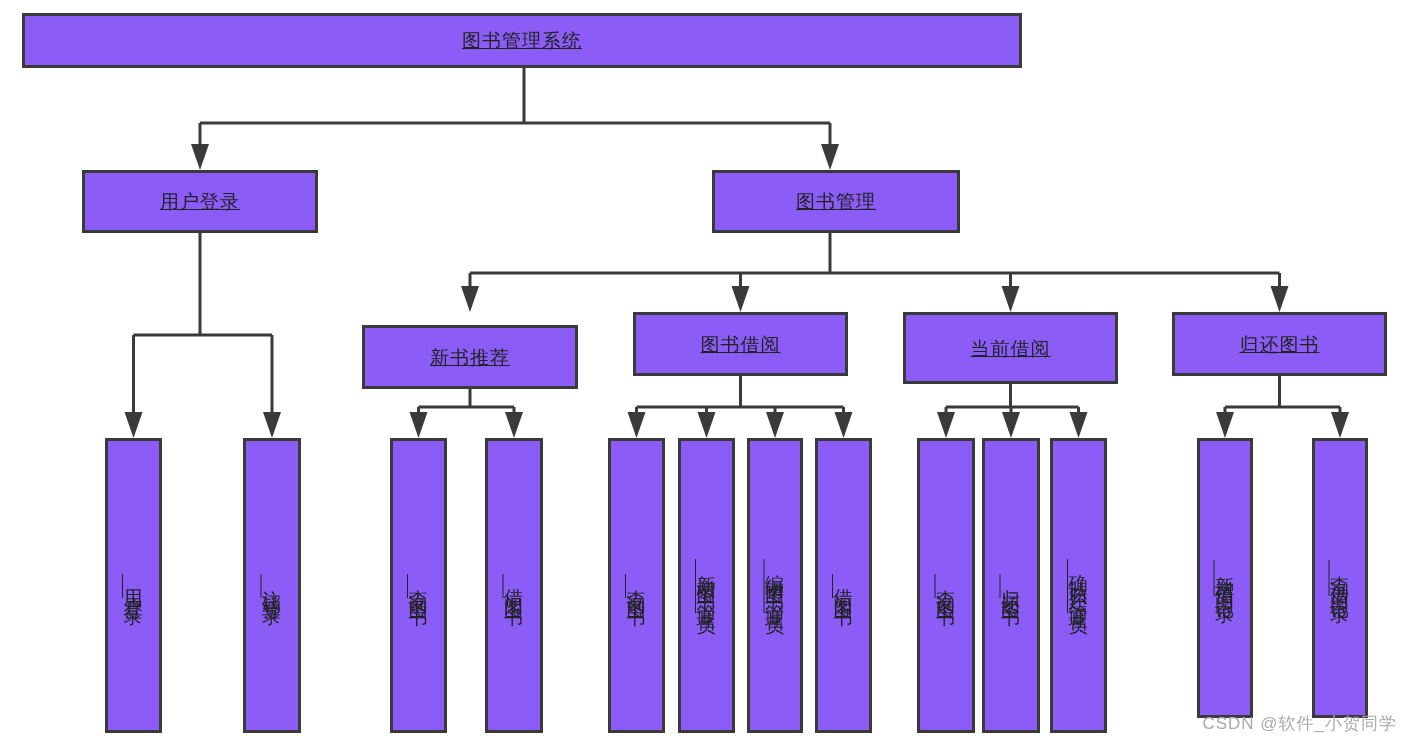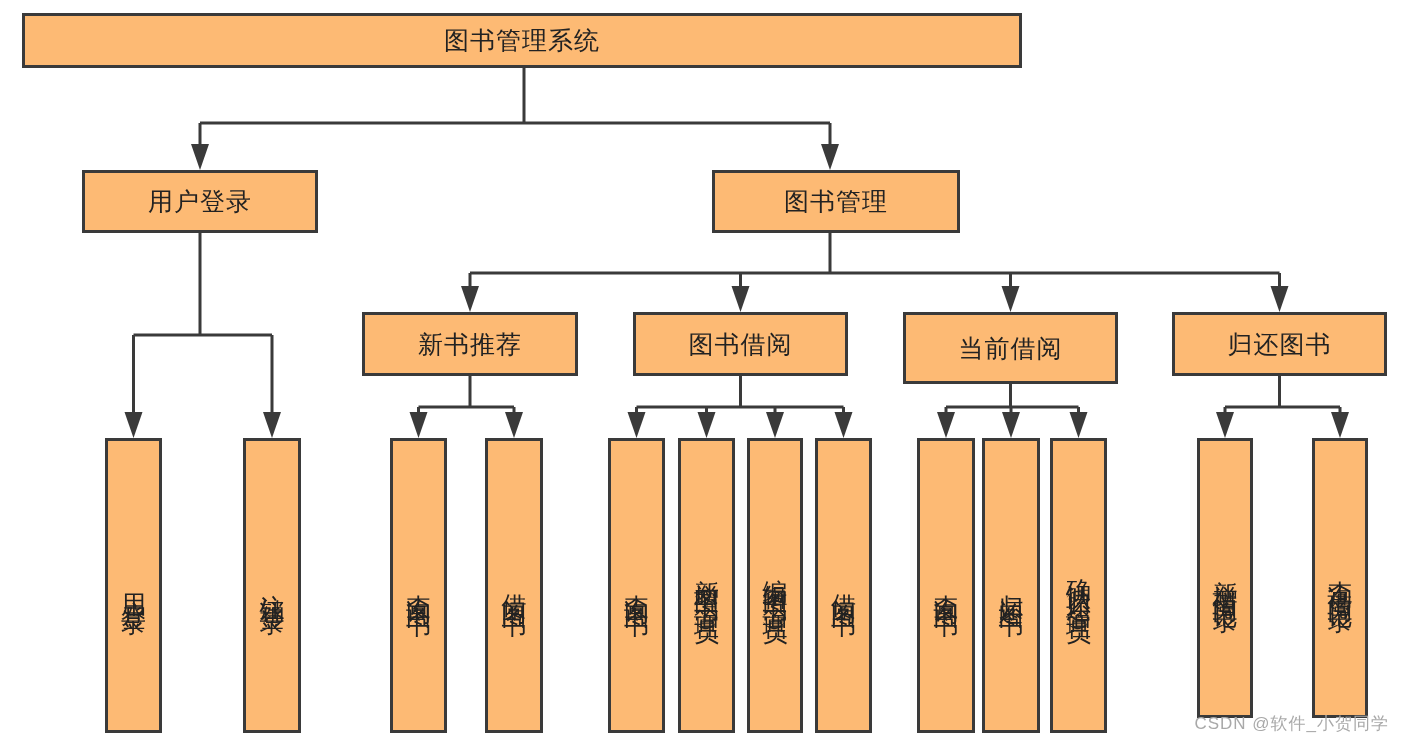--- a/index.html
+++ b/index.html
@@ -18,41 +18,42 @@
   svg.connectors {
     position: absolute;
     left: 0;
     top: 0;
     pointer-events: none;
   }
   .node {
     position: absolute;
     box-sizing: border-box;
     border: 3px solid #3a3a3a;
-    background: #fdba74;
+    background: #8b5cf6;
     display: flex;
     align-items: center;
     justify-content: center;
     color: #222222;
-    font-size: 25px;
+    font-size: 19px;
     line-height: 1;
+    text-decoration: underline;
   }
   .node.h .lbl {
     white-space: nowrap;
     letter-spacing: 1px;
   }
   .node.v .lbl {
     writing-mode: vertical-rl;
     text-orientation: mixed;
     letter-spacing: 6px;
     white-space: nowrap;
   }
   .watermark {
     position: absolute;
-    right: 16px;
+    right: 8px;
     bottom: 12px;
     font-size: 17px;
     color: #a9a9a9;
     letter-spacing: 1px;
     white-space: nowrap;
   }
 </style>
 </head>
 <body>
 
@@ -102,21 +103,21 @@
     <span class="lbl">图书管理系统</span>
   </div>
 
   <div class="node h" style="left:82px;top:170px;width:236px;height:63px">
     <span class="lbl">用户登录</span>
   </div>
   <div class="node h" style="left:712px;top:170px;width:248px;height:63px">
     <span class="lbl">图书管理</span>
   </div>
 
-  <div class="node h" style="left:362px;top:312px;width:216px;height:64px">
+  <div class="node h" style="left:362px;top:325px;width:216px;height:64px">
     <span class="lbl">新书推荐</span>
   </div>
   <div class="node h" style="left:633px;top:312px;width:215px;height:64px">
     <span class="lbl">图书借阅</span>
   </div>
   <div class="node h" style="left:903px;top:312px;width:215px;height:72px">
     <span class="lbl">当前借阅</span>
   </div>
   <div class="node h" style="left:1172px;top:312px;width:215px;height:64px">
     <span class="lbl">归还图书</span>

